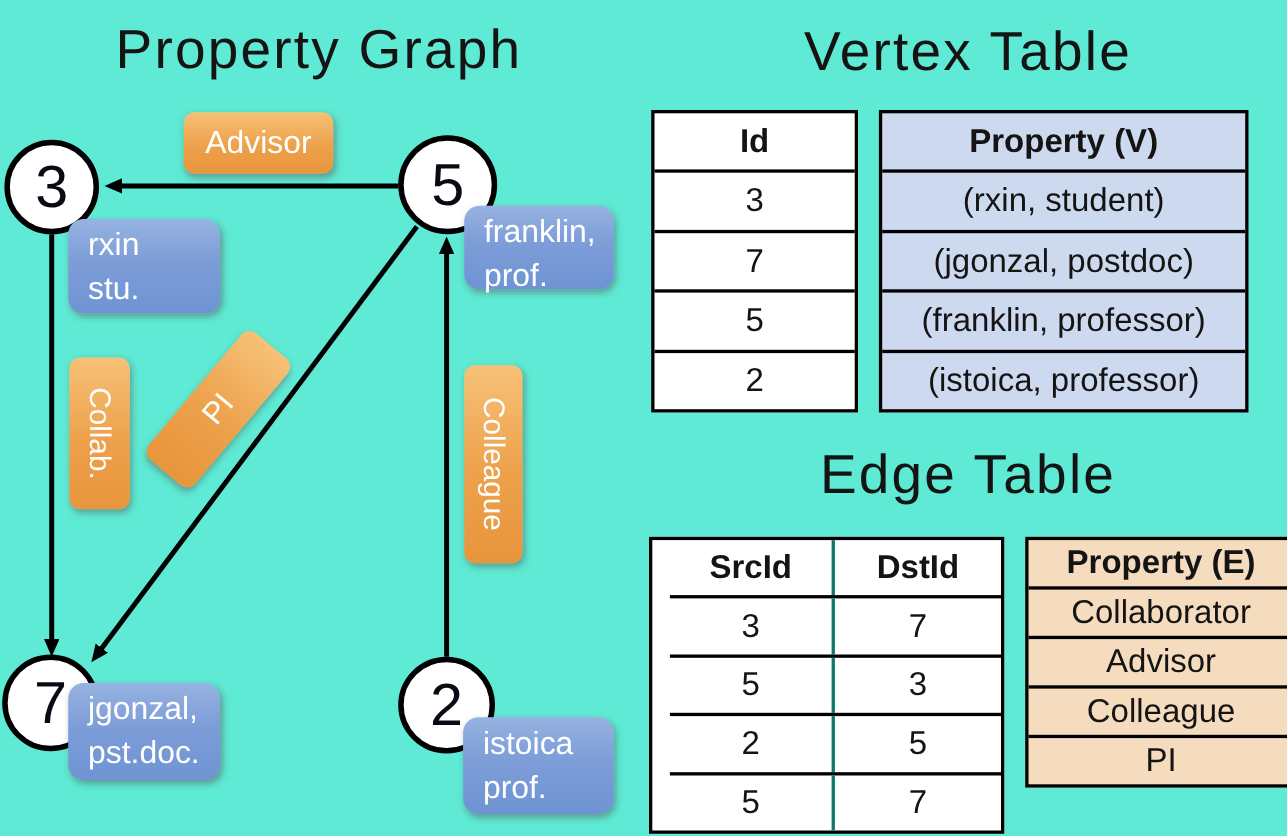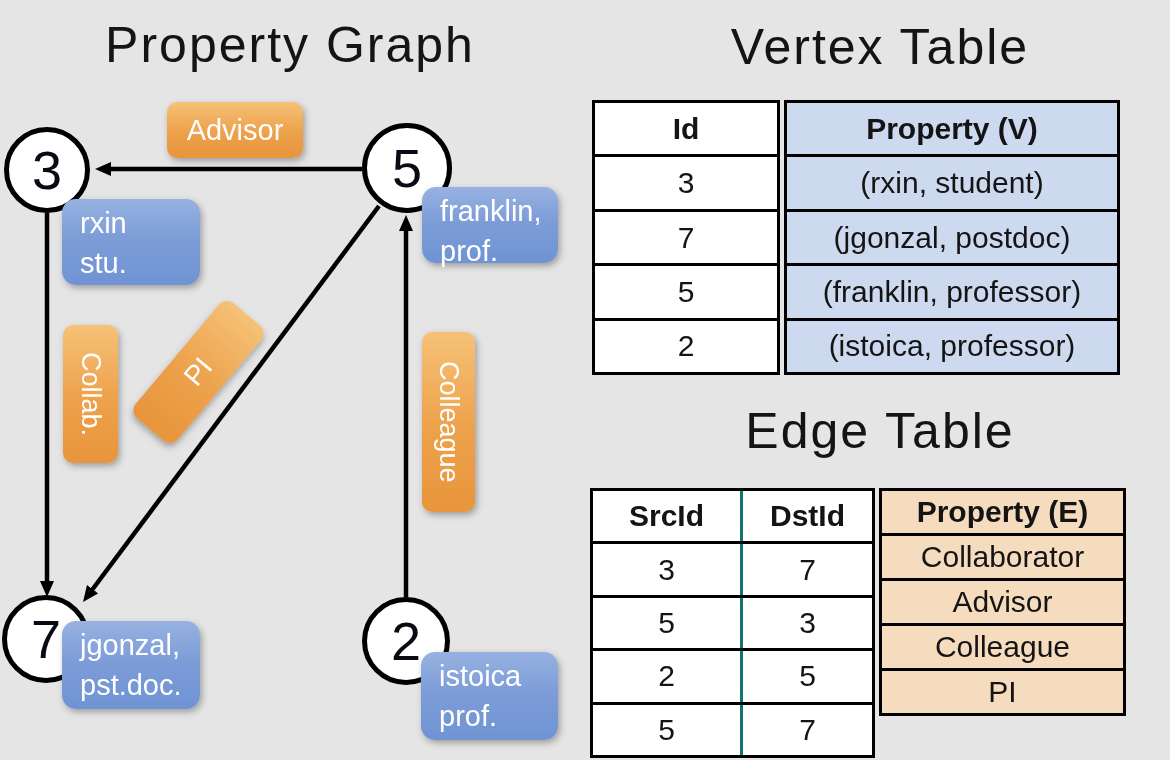--- a/index.html
+++ b/index.html
@@ -1,18 +1,18 @@
 <!DOCTYPE html>
 <html><head>
 <meta charset="utf-8">
 <style>
   html,body { margin:0; padding:0; background:#fff; }
   #stage {
     position:relative; width:1170px; height:760px; overflow:hidden;
-    background:#e5e5e5; font-family:"Liberation Sans", sans-serif; color:#111;
+    background:#5eead4; font-family:"Liberation Sans", sans-serif; color:#111;
   }
   * { box-sizing:border-box; }
 
   .title {
     position:absolute; text-align:center; font-size:50px; letter-spacing:2px;
     color:#141414; white-space:nowrap;
   }
 
   
   #edge-svg { position:absolute; left:0; top:0; z-index:1; }
@@ -34,21 +34,21 @@
     position:absolute; z-index:4; border-radius:10px; color:#fff;
     background:linear-gradient(180deg,#f6c177 0%,#eda14b 55%,#e8953c 100%);
     box-shadow:2px 3px 6px rgba(90,90,90,.5);
     display:flex; align-items:center; justify-content:center; font-size:29px;
   }
   .elabel.vert span { writing-mode:vertical-rl; font-size:27px; }
   #pi-label { transform:rotate(40deg); }
   #pi-label span { transform:rotate(-90deg); font-size:28px; }
 
   
-  .dtable { position:absolute; display:flex; column-gap:4px; z-index:1; }
+  .dtable { position:absolute; display:flex; column-gap:19px; z-index:1; }
   .tcol { border:3px solid #000; display:flex; flex-direction:column; background:#fff; }
   .tcol.bluecol  { background:#cdd9ef; }
   .tcol.tancol   { background:#f5dcbe; }
   .trow {
     flex:1; border-top:3px solid #000; display:flex;
     align-items:center; justify-content:center;
     font-size:30px; color:#141414;
   }
   .trow:first-child { border-top:none; }
   .trow.th { font-weight:bold; }
@@ -130,21 +130,21 @@
     <div class="tcol bluecol" style="width:336px; height:275px;">
       <div class="trow th">Property (V)</div>
       <div class="trow">(rxin, student)</div>
       <div class="trow">(jgonzal, postdoc)</div>
       <div class="trow">(franklin, professor)</div>
       <div class="trow">(istoica, professor)</div>
     </div>
   </div>
 
   <div class="dtable" style="left:590px; top:488px;">
-    <div class="tcol" style="width:285px; height:270px;">
+    <div class="tcol" style="width:323px; height:270px;padding-left:16px;">
       <div class="trow th">
         <div class="c1">SrcId</div>
         <div class="c2">DstId</div>
       </div>
       <div class="trow">
         <div class="c1">3</div>
         <div class="c2">7</div>
       </div>
       <div class="trow">
         <div class="c1">5</div>

